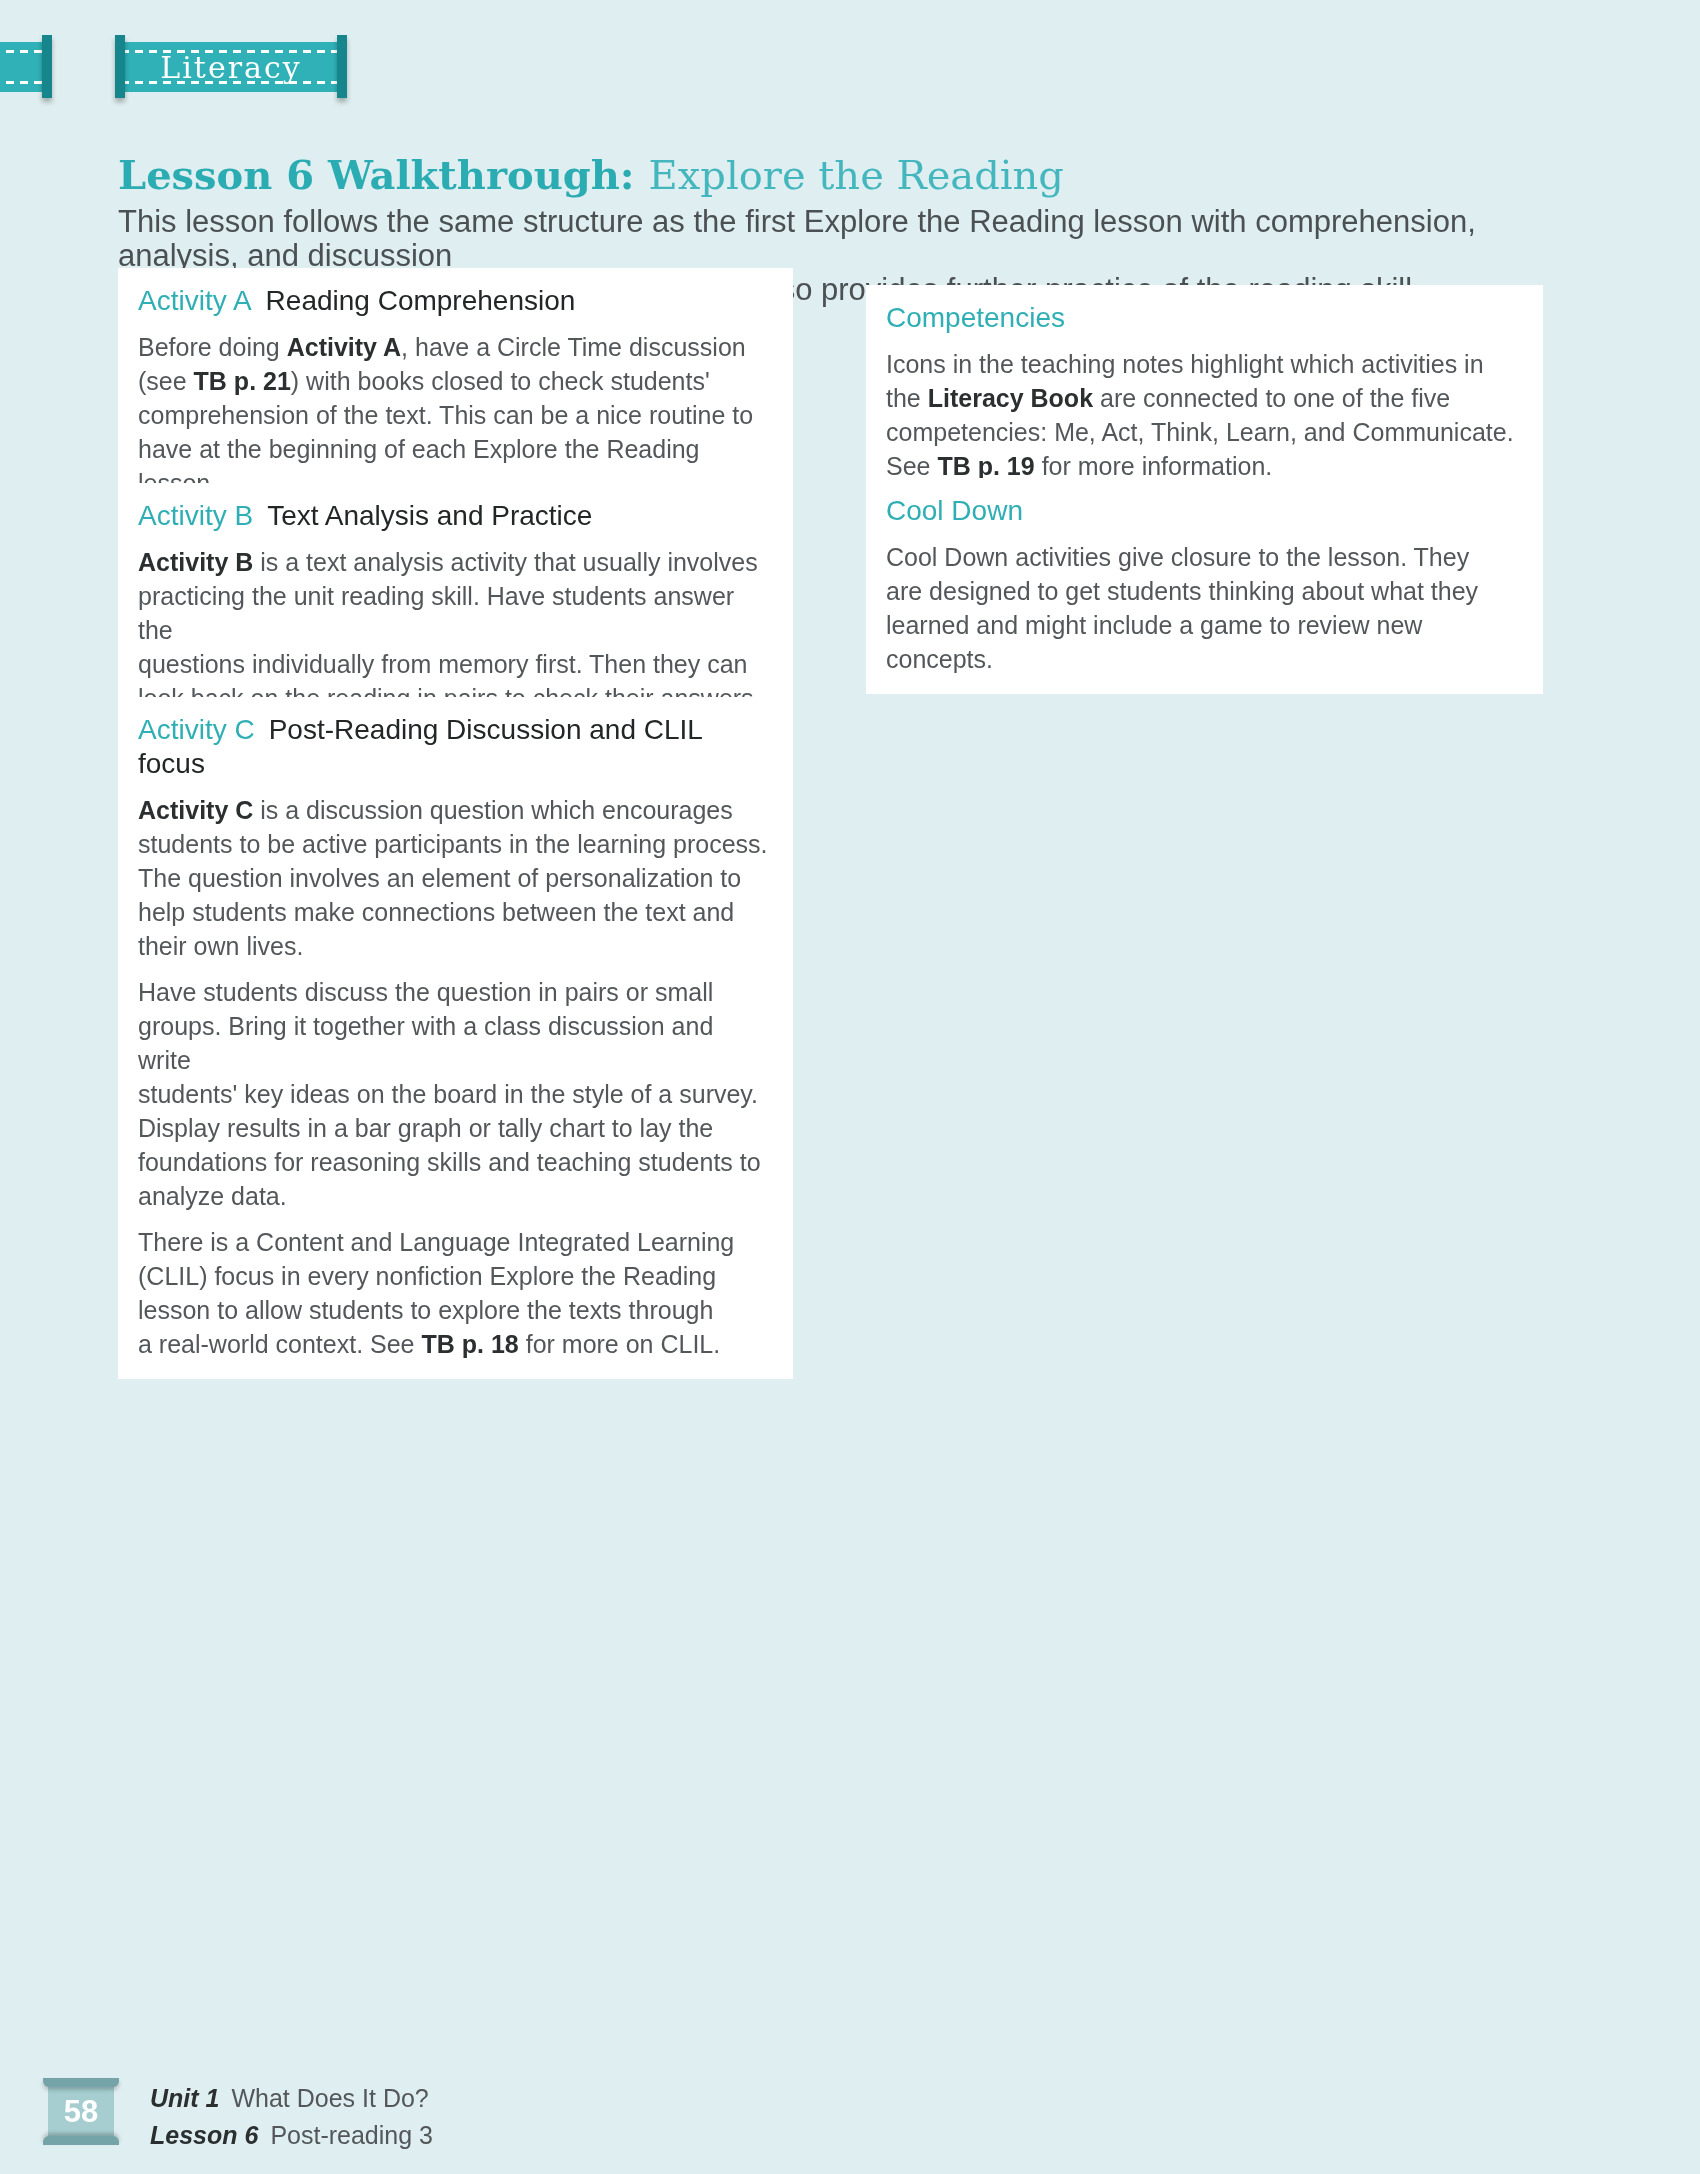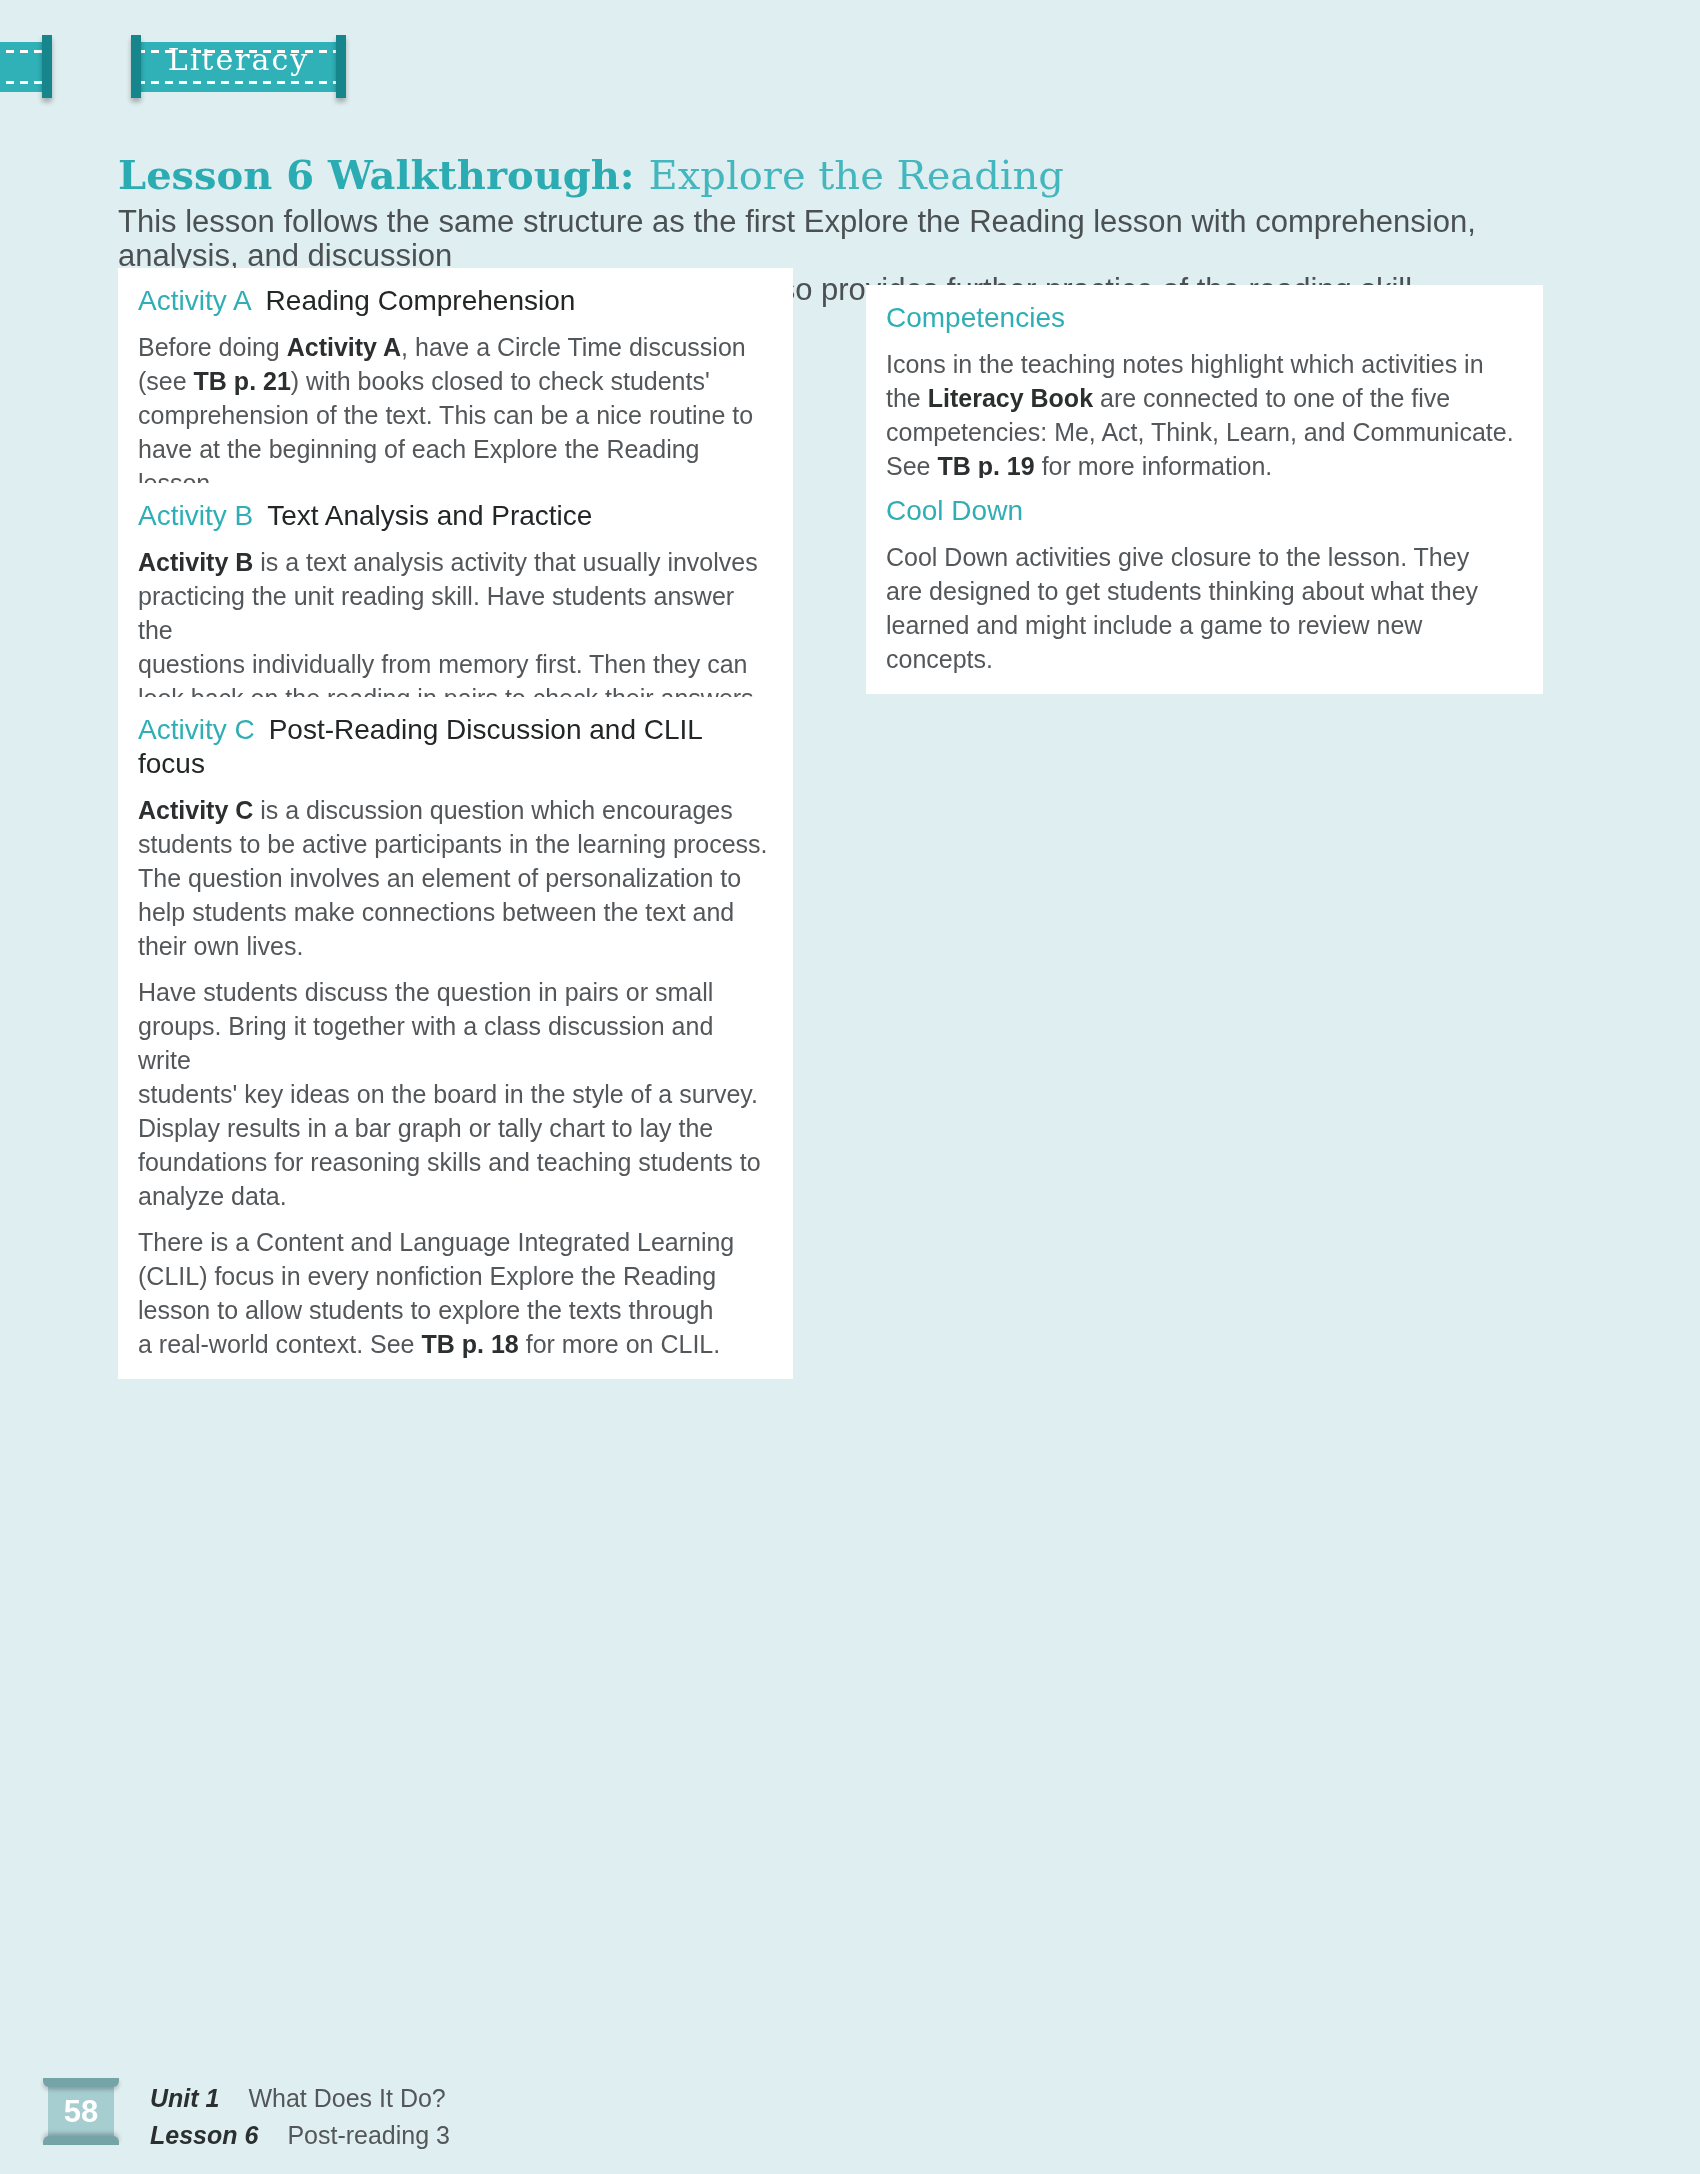--- a/index.html
+++ b/index.html
@@ -23,22 +23,22 @@
   .ribbon .stitch.bottom{bottom:8px;}
   .ribbon .fold{
     position:absolute;top:-7px;bottom:-6px;width:10px;
     background:#17858c;
     box-shadow:0 4px 5px rgba(0,0,0,.28);
   }
   .ribbon .fold.left{left:0;}
   .ribbon .fold.right{right:0;}
   .ribbon-stub{left:0;width:52px;}
   .literacy-ribbon{
-    left:115px;width:215px;
-    display:flex;justify-content:center;margin-left:16px;
+    left:115px;width:232px;
+    display:flex;align-items:center;justify-content:center;
   }
   .literacy-ribbon .tag-text{
     position:relative;
     color:#ffffff;
     font-family:"DejaVu Serif", serif;
     font-size:30px;letter-spacing:2px;
   }
   
   .title{
     position:absolute;left:118px;top:124px;
@@ -92,21 +92,21 @@
     content:"";position:absolute;left:-5px;right:-5px;height:9px;
     background:#74a4a8;
   }
   .page-badge::before{top:0;border-radius:0 0 6px 6px;box-shadow:0 3px 4px rgba(0,0,0,.2);}
   .page-badge::after{bottom:0;border-radius:6px 6px 0 0;box-shadow:0 -3px 4px rgba(0,0,0,.2);}
   .footer-text{
     position:absolute;left:150px;top:2080px;
     font-size:25px;line-height:37px;color:#53575a;
   }
   .footer-text .fbold{font-weight:bold;color:#2c2f30;font-style:italic;}
-  .footer-text .flight{margin-left:29px;}
+  .footer-text .flight{margin-left:12px;}
 </style>
 </head>
 <body>
 
 <div class="page">
 
   <div class="ribbon ribbon-stub">
     <span class="stitch top"></span>
     <span class="stitch bottom"></span>
     <span class="fold right"></span>

